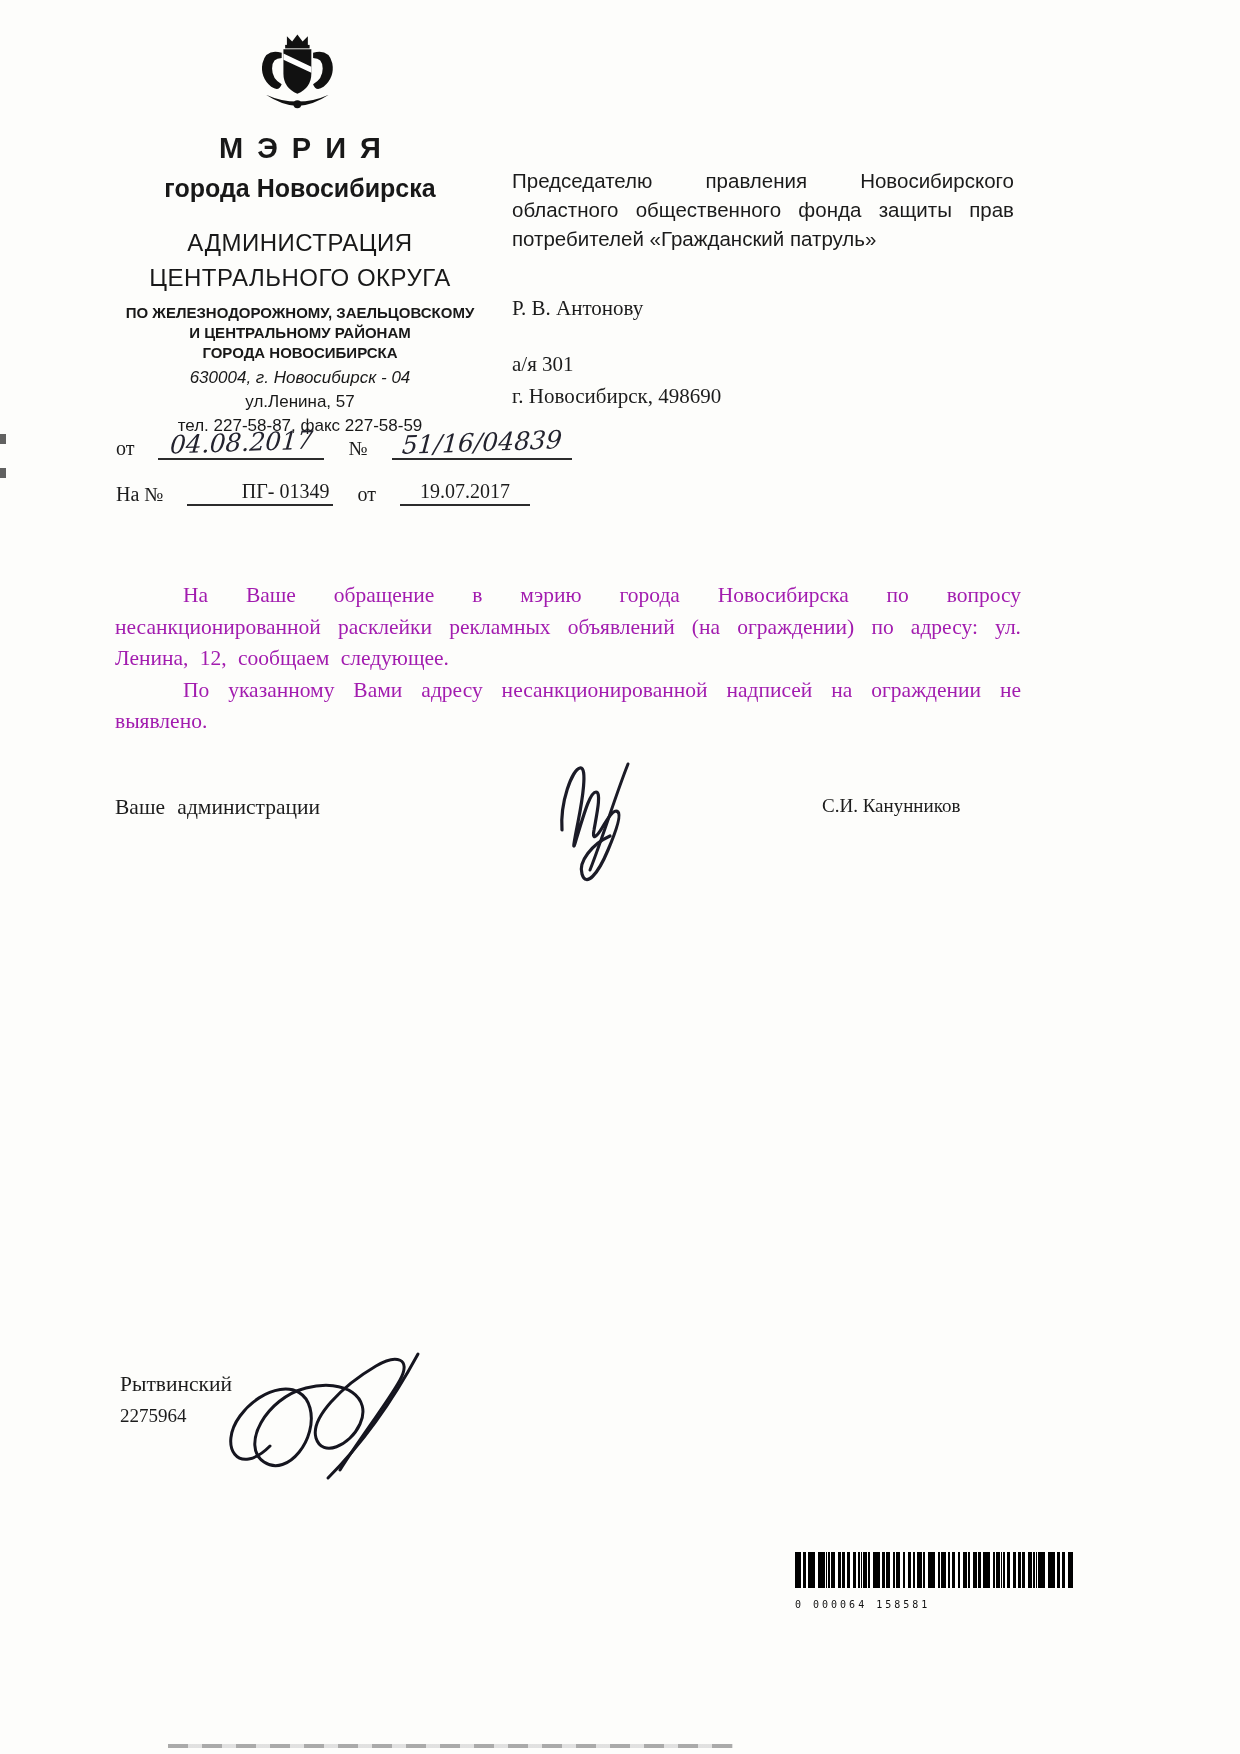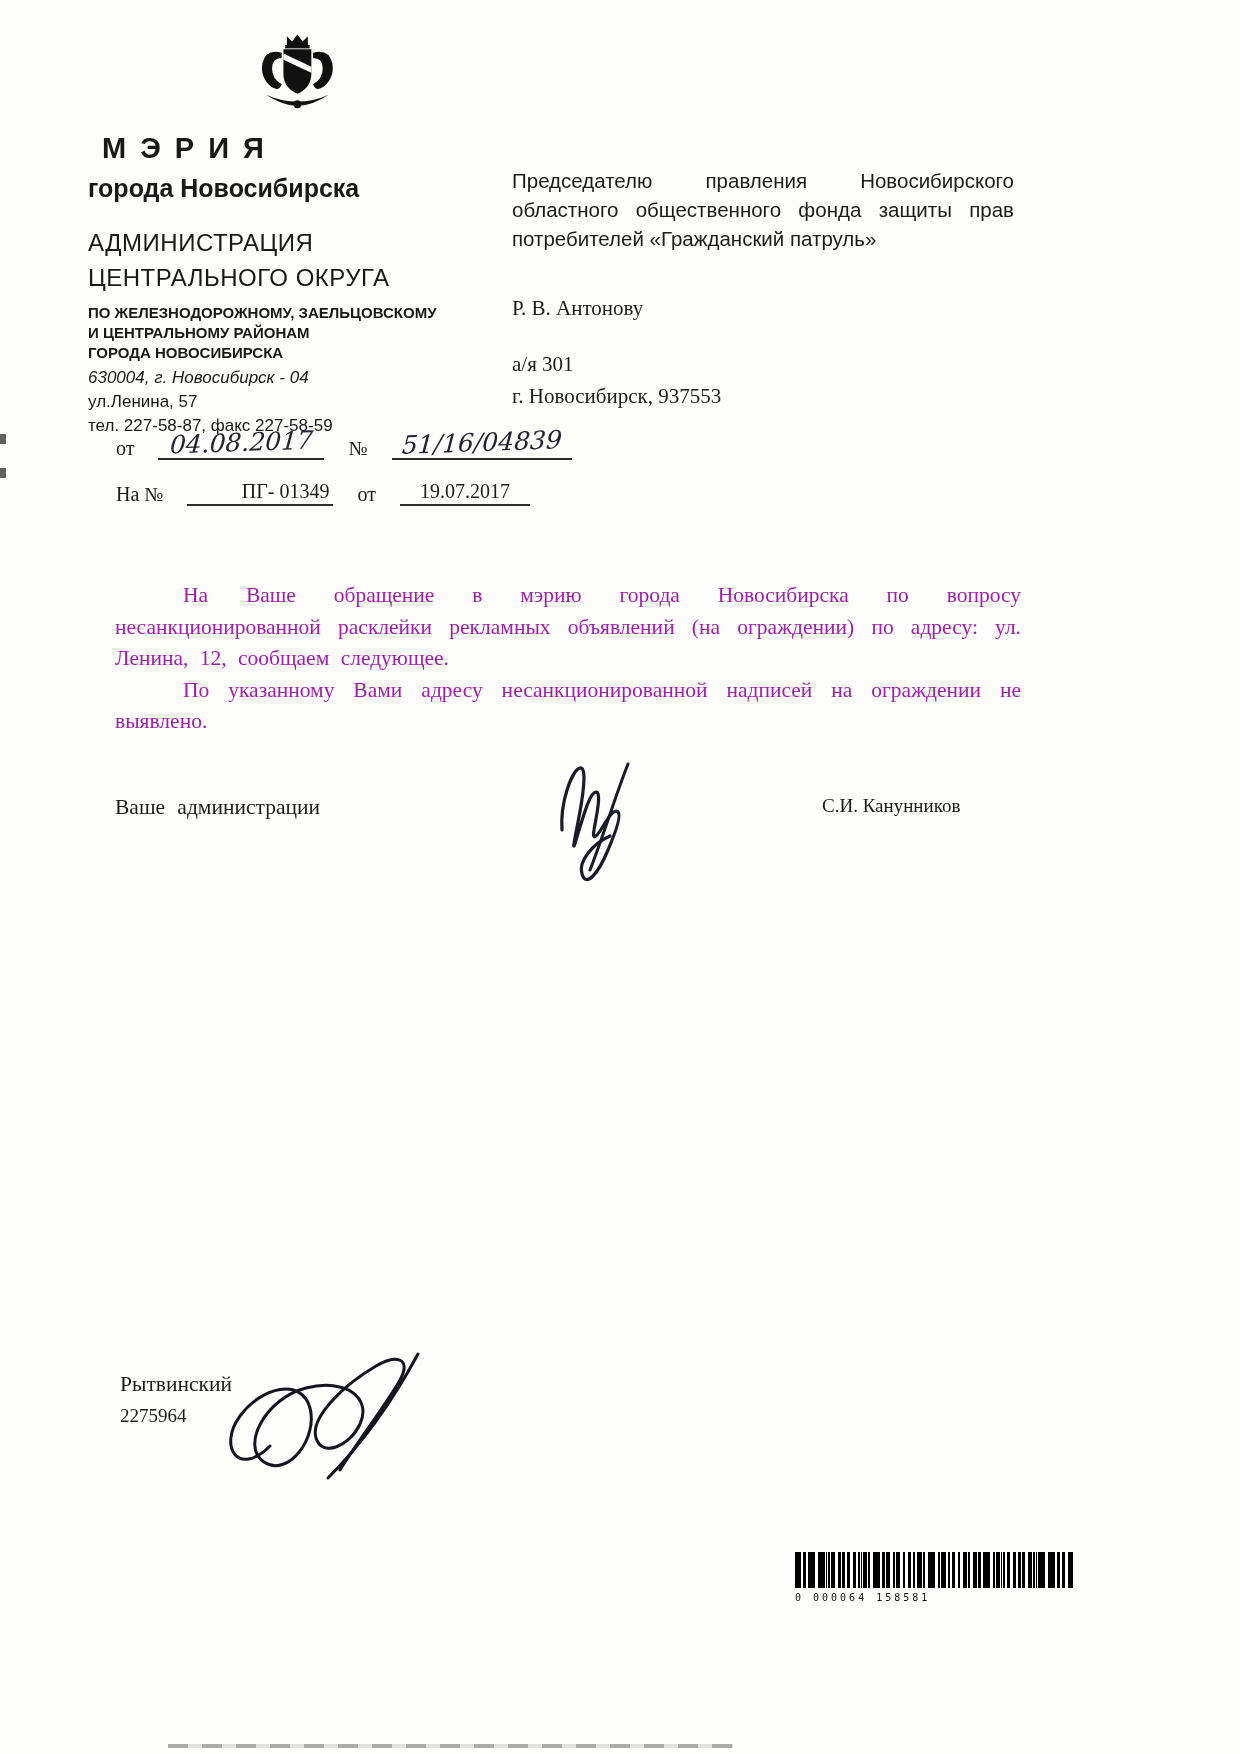--- a/index.html
+++ b/index.html
@@ -2,21 +2,21 @@
 <html><head>
 <meta charset="utf-8">
 <style>
   html,body{margin:0;padding:0;background:#e9e9e9;}
   .page{
     position:relative;width:1240px;height:1754px;margin:0 auto;
     background:#fdfdfb;color:#1c1c1c;overflow:hidden;
     font-family:"Liberation Serif",serif;
   }
   
-  .sender{position:absolute;left:88px;top:32px;width:424px;text-align:left;
+  .sender{position:absolute;left:88px;top:32px;width:424px;text-align:center;
           font-family:"Liberation Sans",sans-serif;color:#181818;}
   .emblem{width:96px;height:86px;margin:0 auto 6px auto;display:block;}
   .org-title{font-size:29px;font-weight:bold;letter-spacing:14px;padding-left:14px;margin-top:14px;}
   .org-subtitle{font-size:25px;font-weight:bold;margin-top:9px;}
   .admin-line1{font-size:24px;margin-top:26px;letter-spacing:.5px;}
   .admin-line2{font-size:24px;margin-top:7px;letter-spacing:.5px;}
   .district-line{font-size:15px;margin-top:3px;font-weight:bold;}
   .district-first{margin-top:12px;}
   .addr-line{font-size:17px;margin-top:4px;}
   .addr-first{margin-top:7px;font-style:italic;}
@@ -56,21 +56,21 @@
   .barcode{
     height:36px;width:272px;
     background:
       repeating-linear-gradient(90deg,#000 0 2px,#fff 2px 5px),
       repeating-linear-gradient(90deg,#000 0 1px,#fff 1px 7px),
       repeating-linear-gradient(90deg,#000 0 3px,#fff 3px 11px);
     background-blend-mode:multiply;
     border-left:3px solid #000;border-right:3px solid #000;
   }
   .barcode-digits{font-family:"DejaVu Sans Mono",monospace;font-size:10px;
-      letter-spacing:3px;margin-top:4px;color:#111;}
+      letter-spacing:3px;margin-top:11px;color:#111;}
   
   .scan-streak{position:absolute;left:168px;top:1744px;width:565px;height:4px;
       background:repeating-linear-gradient(90deg,#8f8f8f 0 20px,#d8d8d8 20px 34px);
       opacity:.75;}
   .scan-mark{position:absolute;left:0;width:6px;height:10px;background:#3a3a3a;opacity:.8;}
 </style>
 </head>
 <body>
 
 <div class="page">
@@ -94,21 +94,21 @@
     <div class="district-line">И ЦЕНТРАЛЬНОМУ РАЙОНАМ</div>
     <div class="district-line">ГОРОДА НОВОСИБИРСКА</div>
     <div class="addr-line addr-first">630004, г. Новосибирск - 04</div>
     <div class="addr-line">ул.Ленина, 57</div>
     <div class="addr-line">тел. 227-58-87, факс 227-58-59</div>
   </div>
 
   <div class="recipient-par">Председателю правления Новосибирского областного общественного фонда защиты прав потребителей «Гражданский патруль»</div>
   <div class="recipient-name">Р. В. Антонову</div>
   <div class="recipient-box">а/я 301</div>
-  <div class="recipient-city">г. Новосибирск, 937553</div>
+  <div class="recipient-city">г. Новосибирск, 498690</div>
 
   <div class="ref1">
     <span>от</span>
     <span class="ref-gap"></span>
     <span class="uline w-date"><span class="hand">04.08.2017</span></span>
     <span class="ref-gap"></span>
     <span>№</span>
     <span class="ref-gap"></span>
     <span class="uline w-num"><span class="hand">51/16/04839</span></span>
   </div>

